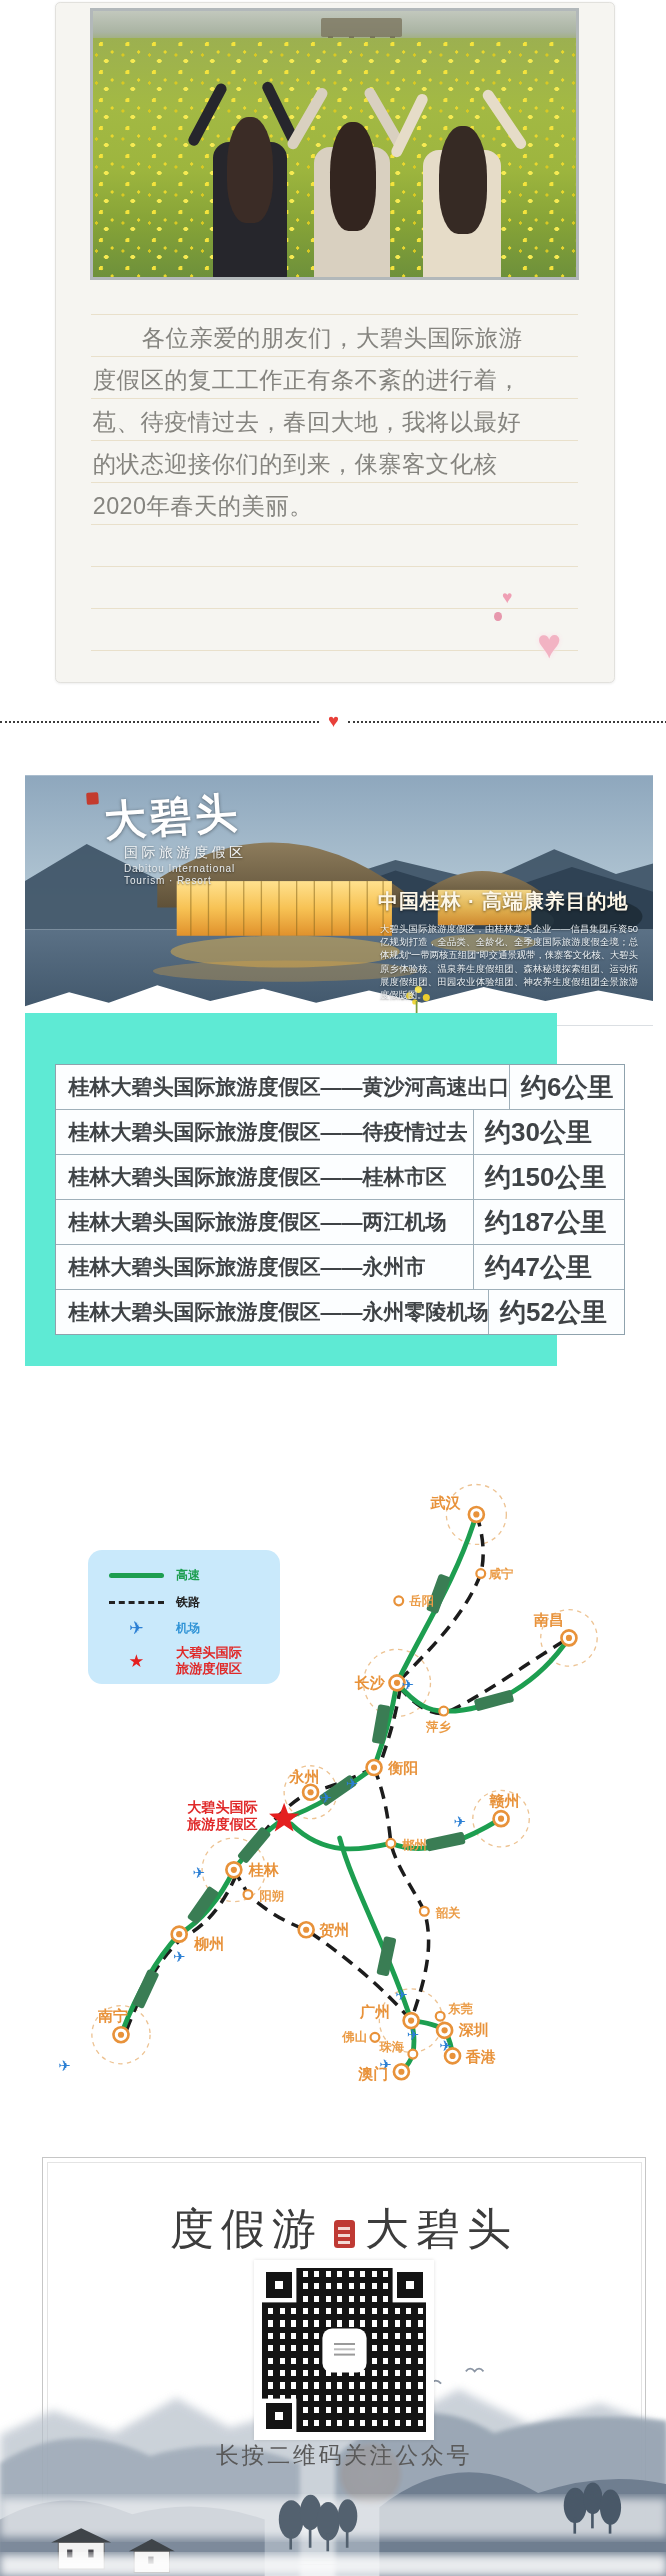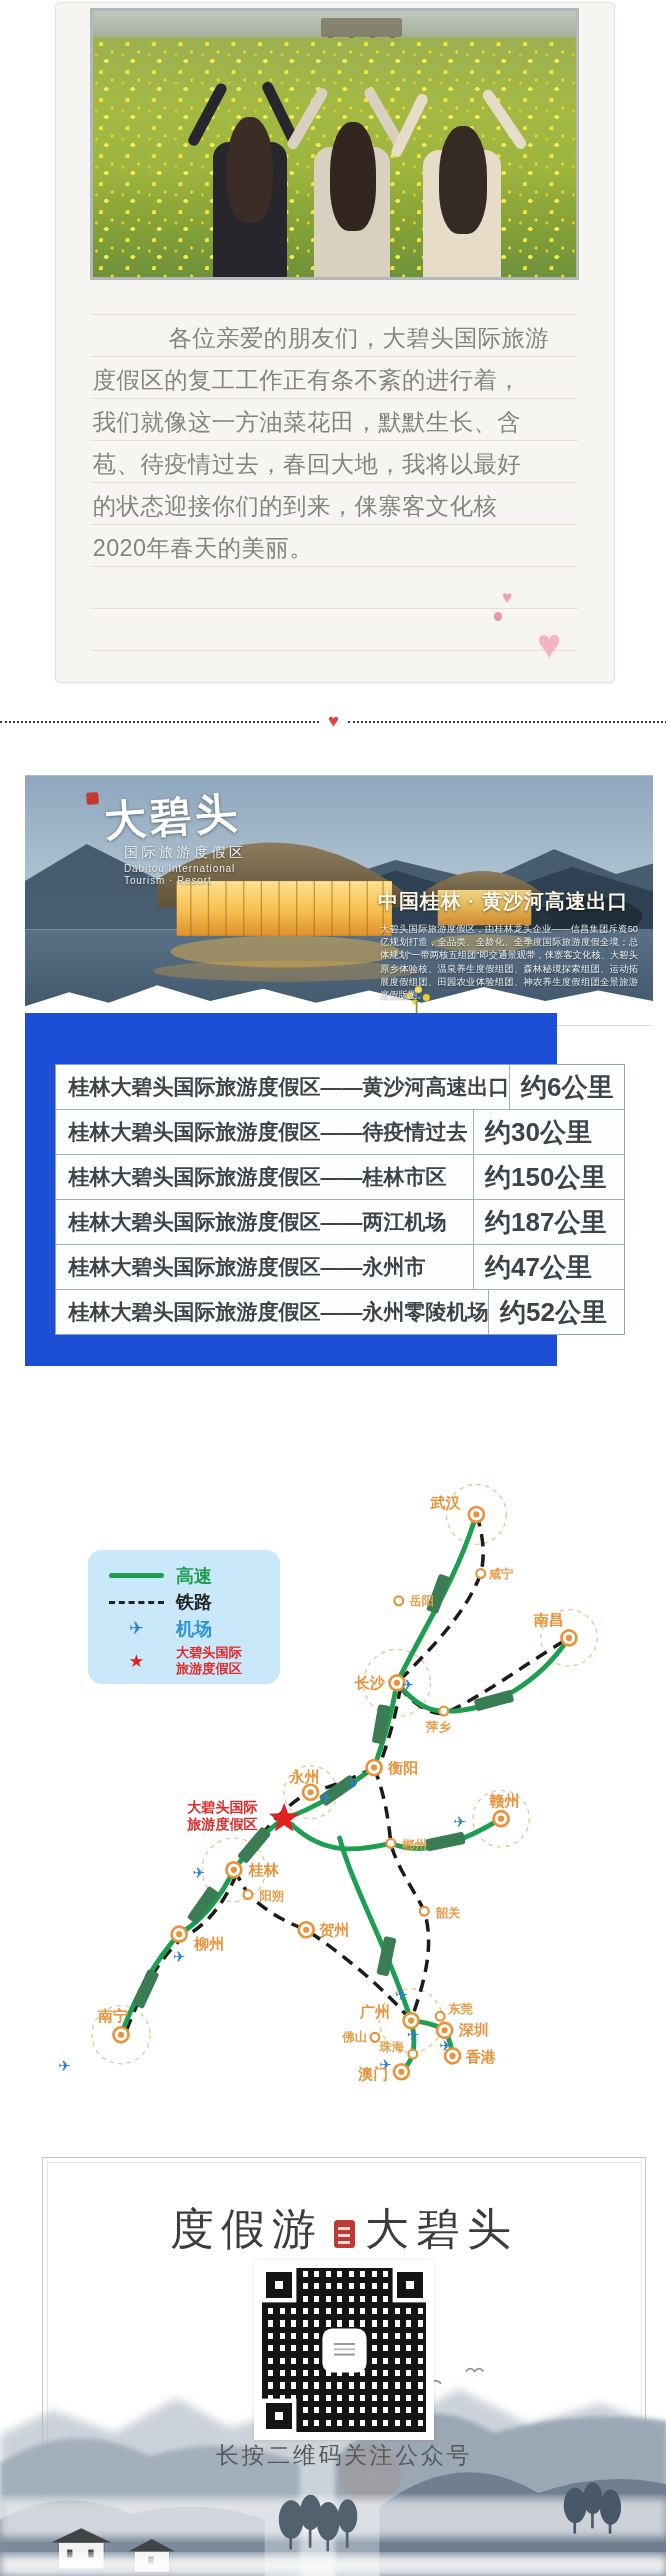--- a/index.html
+++ b/index.html
@@ -28,21 +28,21 @@
   .torso{position:absolute;border-radius:16px 16px 5.3px 5.3px;}
   .head{position:absolute;border-radius:50%;}
   .hair{position:absolute;border-radius:46% 46% 40% 40%;}
   .arm{position:absolute;width:10.6px;height:69px;border-radius:7px;}
 
   .letter-lines{left:35px;top:311px;width:487px;height:341px;border-top:1.8px solid #e9e0cb;
     background:repeating-linear-gradient(to bottom,transparent 0,transparent 41px,#e9e0cb 41px,#e9e0cb 42px);}
   .letter-text{position:absolute;left:1.8px;top:1.8px;width:483px;
     font-size:23.4px;line-height:42px;color:#85847f;letter-spacing:0.4px;white-space:nowrap;}
   .letter-text .ln{height:42px;}
-  .letter-text .ln.first{text-indent:49px;text-align:center;}
+  .letter-text .ln.first{text-indent:49px;}
   .heart-big{left:481px;top:618px;font-size:41px;color:#f2b3c3;text-shadow:0 0 5.3px #fbdde6;}
   .heart-small{left:446px;top:584px;font-size:17.6px;color:#ef9fb4;}
   .heart-dot{left:438px;top:609px;width:8px;height:9.7px;border-radius:50%;background:#e798ad;}
 
   
   .divider{left:0;top:711px;width:667px;height:21px;display:flex;align-items:center;}
   .dot-line{flex:1;height:0;border-top:2.6px dotted #3c3c3c;}
   .divider .heart{color:#e8403a;font-size:18.5px;margin:0 8.8px;line-height:1;}
 
   
@@ -53,40 +53,40 @@
     text-shadow:0 0.9px 3.5px rgba(0,0,0,.45);letter-spacing:3.5px;}
   .logo-seal{position:absolute;left:-16px;top:-1.8px;width:11.5px;height:11.5px;background:#c43b2e;border-radius:1.8px;}
   .logo-sub{left:99px;top:69px;color:#f2f5f7;font-size:14px;letter-spacing:3.5px;text-shadow:0 0.9px 2.6px rgba(0,0,0,.5);}
   .logo-en{left:99px;top:88px;color:#e8edf0;font-size:10px;letter-spacing:0.9px;text-shadow:0 0.9px 1.8px rgba(0,0,0,.5);line-height:11.5px;}
   .tagline{left:353px;top:113px;width:265px;color:#fdf7e8;font-weight:bold;font-size:20px;
     letter-spacing:0.9px;text-shadow:0 0.9px 2.6px rgba(0,0,0,.55);}
   .banner-desc{left:355px;top:148px;width:258px;color:#eef3f6;font-size:9.3px;line-height:13.2px;
     text-align:justify;text-shadow:0 0.9px 1.8px rgba(0,0,0,.5);}
 
   
-  .blue-card{left:25px;top:1013px;width:532px;height:353px;background:#1d4ed8;}
+  .blue-card{left:25px;top:1013px;width:532px;height:353px;background:#5eead4;}
   .dist-table{left:30px;top:51px;width:568px;border:1.8px solid #8fa2ad;background:#fcfeff;}
   .trow{display:flex;height:44px;border-bottom:1.3px solid #9fb0ba;}
   .trow:last-child{border-bottom:none;}
   .tcell-route{flex:1;display:flex;align-items:center;padding-left:12.4px;
     border-right:1.3px solid #9fb0ba;font-size:21px;font-weight:bold;color:#3f4346;white-space:nowrap;}
   .tcell-dist{width:139px;display:flex;align-items:center;padding-left:10.6px;
     font-size:26px;font-weight:bold;color:#3f4346;}
 
   
   .map-sec{left:0;top:1376px;width:667px;height:776px;}
   .legend{left:88px;top:174px;width:192px;height:134px;background:#c9e9fb;border-radius:14px;
     padding:12.4px 0 0 19.4px;box-sizing:border-box;}
   .leg-row{display:flex;align-items:center;height:26.5px;}
   .leg-swatch{width:58px;display:flex;justify-content:center;align-items:center;}
   .leg-line{width:55px;height:4.4px;background:#1d9e50;border-radius:2.6px;}
   .leg-dash{width:55px;height:0;border-top:3.5px dashed #222;}
   .leg-plane{color:#2b7fd4;font-size:17.6px;}
   .leg-star{color:#e41f1f;font-size:17.6px;}
-  .leg-label{margin-left:10.6px;font-size:18px;font-weight:bold;}
+  .leg-label{margin-left:10.6px;font-size:12px;font-weight:bold;}
   .lab-green{color:#1d9e50;} .lab-black{color:#222;} .lab-blue{color:#2f93d6;}
   .lab-red{color:#e02a2a;font-size:13.2px;line-height:16px;}
   text.city-major{font-size:17px;font-weight:bold;fill:#e8923a;}
   text.city-minor{font-size:14px;font-weight:bold;fill:#eb9c47;}
   text.star-lab{font-size:16px;font-weight:bold;fill:#e02a2a;}
   text.plane{font-size:17px;fill:#2b7fd4;}
 
   
   .footer-card{left:42px;top:2157px;width:602px;height:406px;background:#ffffff;border:0.9px solid #c6c6c6;}
   .footer-card:after{content:"";position:absolute;inset:3.5px;border:0.9px solid #e4e4e4;pointer-events:none;}
@@ -142,21 +142,20 @@
       <div class="torso" style="left:19.4px;top:42px;width:78px;height:134px;background:#e6dcc8;"></div>
       <div class="head" style="left:42px;top:23px;width:32px;height:32px;background:#caa58a;"></div>
       <div class="hair" style="left:35px;top:17.6px;width:48px;height:108px;background:#362a24;"></div>
     </div>
   </div>
 
   <div class="abs letter-lines">
     <div class="letter-text">
       <div class="ln first">各位亲爱的朋友们，大碧头国际旅游</div>
       <div class="ln">度假区的复工工作正有条不紊的进行着，</div>
-      <div class="ln">我们就像这一方油菜花田，默默生长、含</div>
       <div class="ln">苞、待疫情过去，春回大地，我将以最好</div>
       <div class="ln">的状态迎接你们的到来，俫寨客文化核</div>
       <div class="ln">2020年春天的美丽。</div>
     </div>
   </div>
   <div class="abs heart-small">♥</div>
   <div class="abs heart-dot"></div>
   <div class="abs heart-big">♥</div>
 </div>
 
@@ -225,21 +224,21 @@
   </svg>
   <div class="abs logo">
     <span class="logo-seal"></span>
     <span class="logo-title">大碧头</span>
   </div>
   <div class="abs logo-sub">国际旅游度假区</div>
   <div class="abs logo-en">
     <div>Dabitou International</div>
     <div>Tourism · Resort</div>
   </div>
-  <div class="abs tagline">中国桂林 · 黄沙河高速出口</div>
+  <div class="abs tagline">中国桂林 · 高端康养目的地</div>
   <div class="abs banner-desc">大碧头国际旅游度假区，由桂林龙头企业——信昌集团斥资50亿规划打造，全品类、全龄化、全季度国际旅游度假全境；总体规划“一带两核五组团”即交通景观带，俫寨客文化核、大碧头原乡体验核、温泉养生度假组团、森林秘境探索组团、运动拓展度假组团、田园农业体验组团、神农养生度假组团全景旅游度假版图。</div>
 </div>
 
 <div class="abs blue-card">
   <div class="abs dist-table">
     <div class="trow">
       <div class="tcell-route">桂林大碧头国际旅游度假区——黄沙河高速出口</div>
       <div class="tcell-dist">约6公里</div>
     </div>
     <div class="trow">

